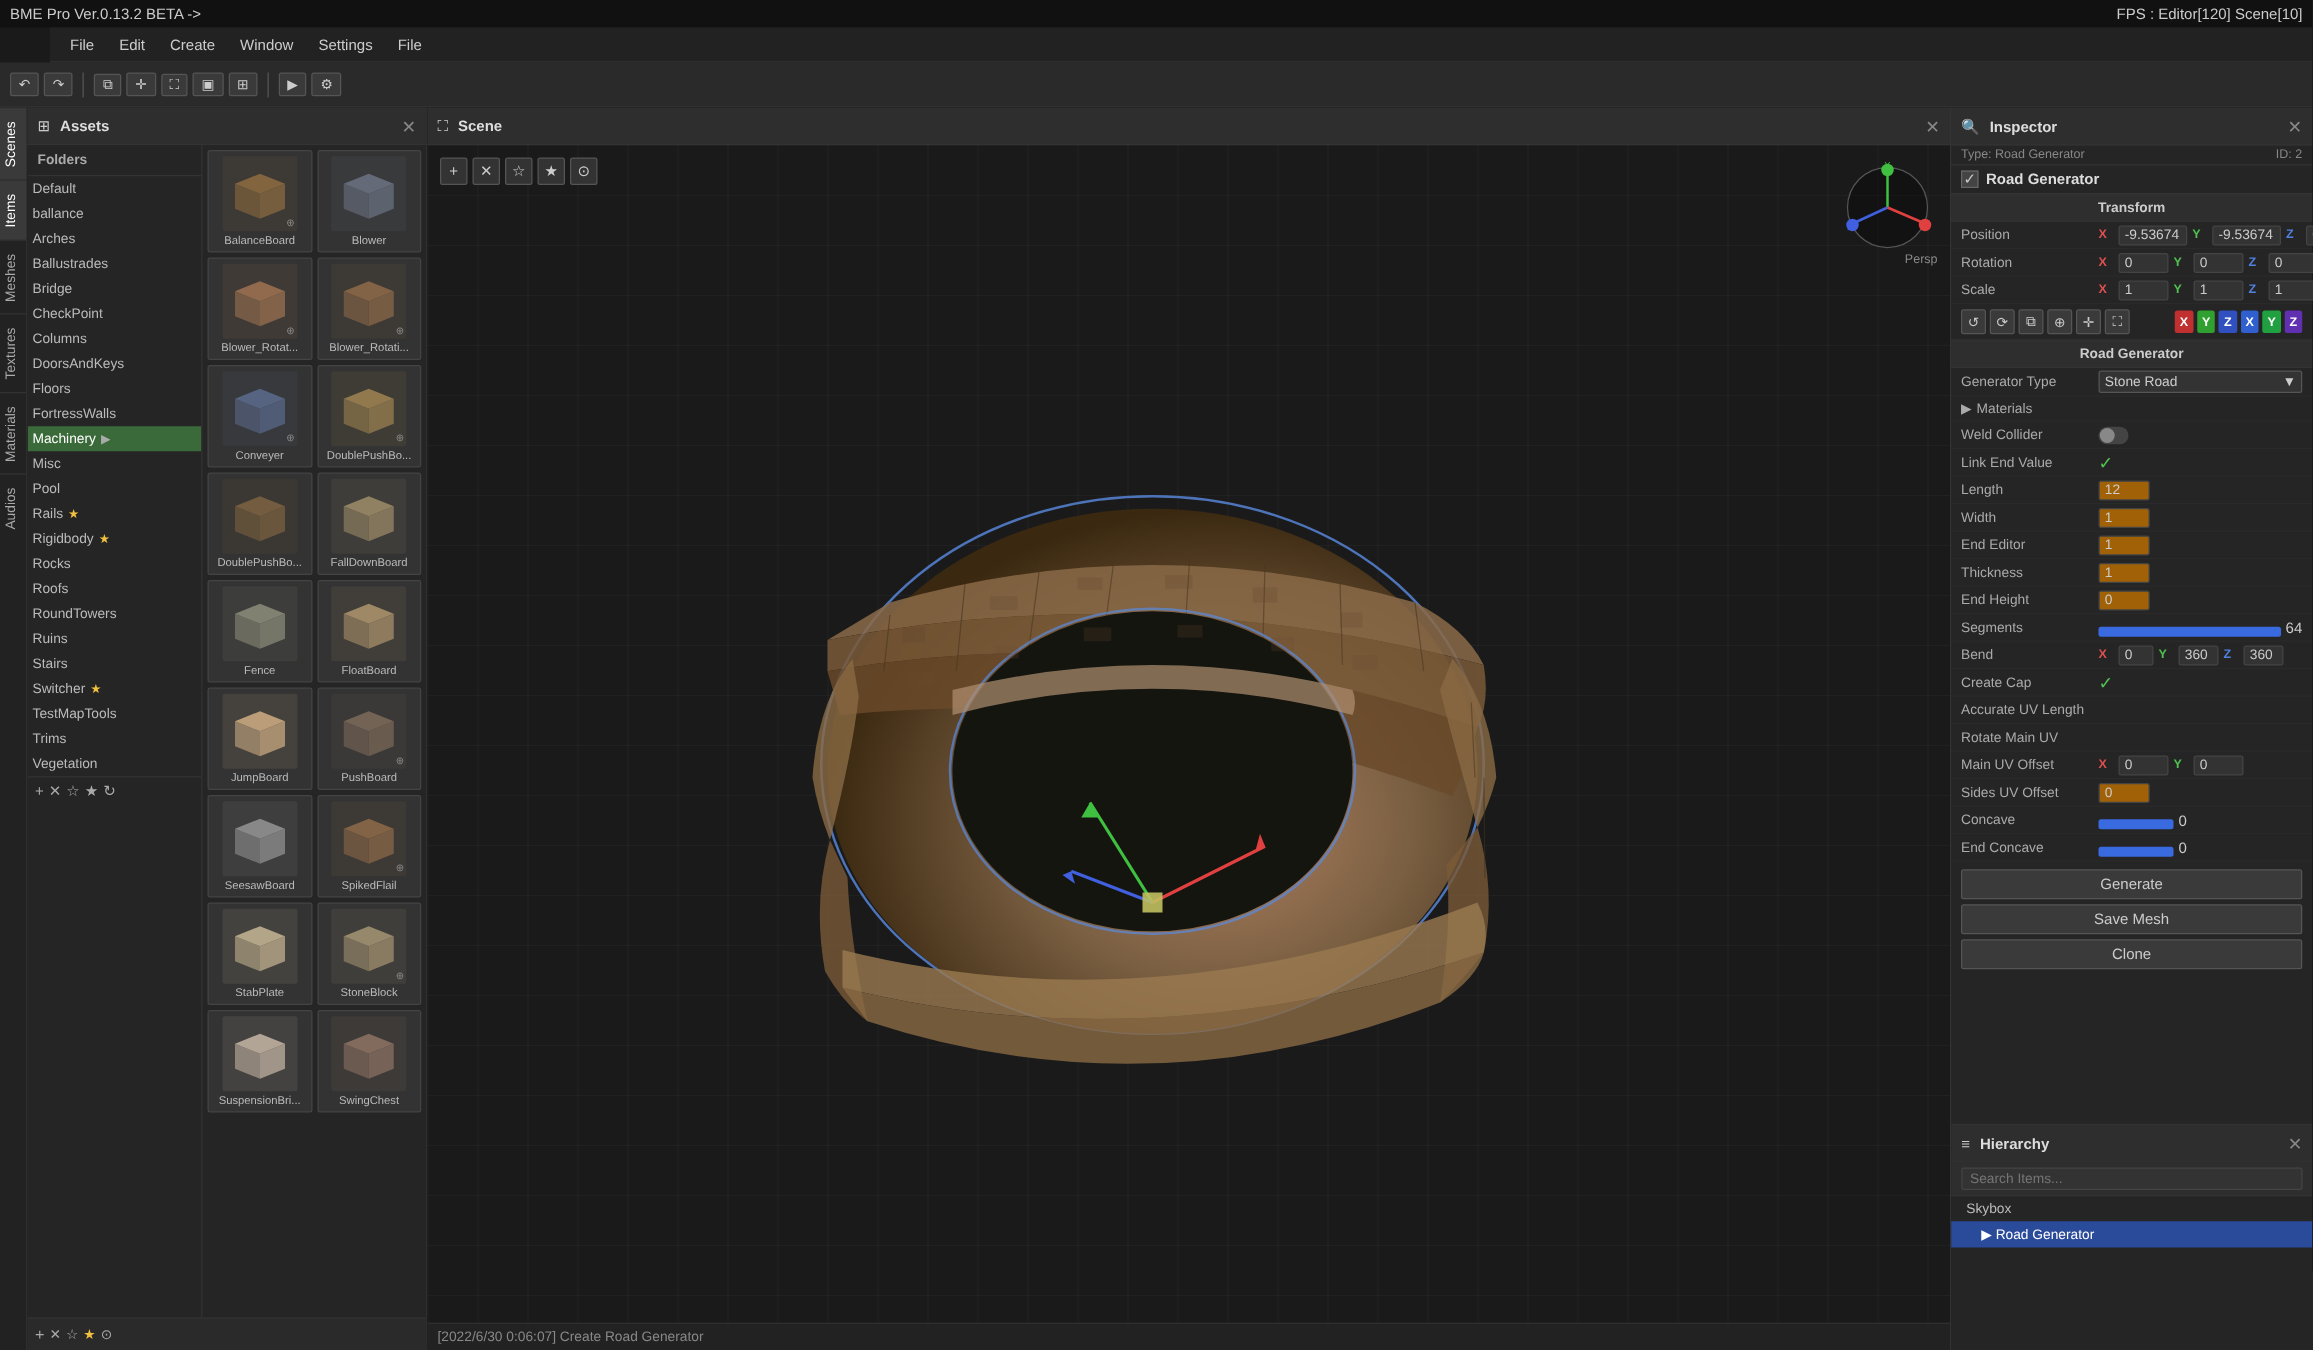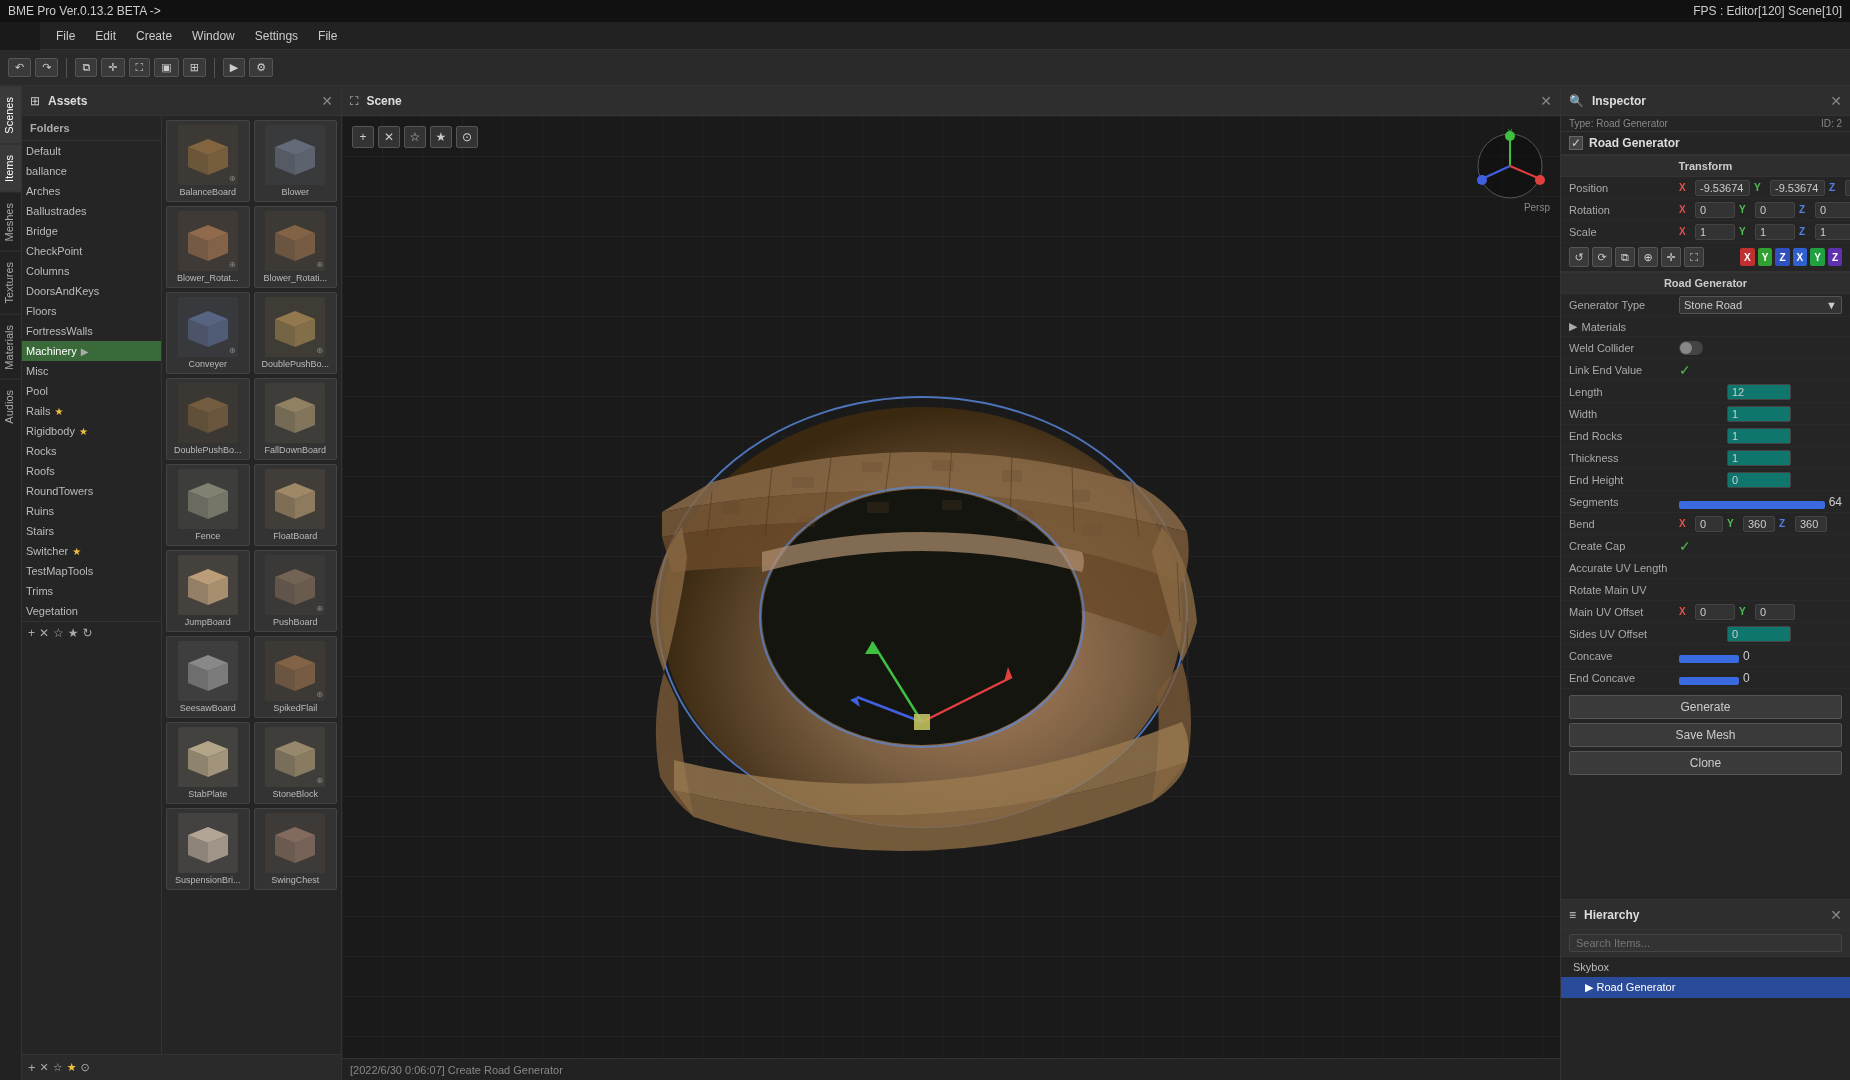--- a/index.html
+++ b/index.html
@@ -399,28 +399,27 @@
       border-radius: 50%;
       position: absolute;
       top: 1px;
       left: 1px;
     }
     .prop-check {
       color: #50c050;
       font-size: 14px;
     }
     .prop-input-full {
-      background: #0f766e;
+      background: #a16207;
       border: 1px solid #444;
       color: #ccc;
       padding: 1px 4px;
       font-size: 11px;
-      width: 64px;
-      border-radius: 2px;
-      margin-left: 48px;
+      width: 41px;
+      border-radius: 2px;
     }
     .segments-bar-container {
       display: flex;
       align-items: flex-end;
       gap: 4px;
       flex: 1;
     }
     .segments-bar {
       height: 8px;
       background: #3a6ae0;
@@ -1130,21 +1129,21 @@
         <span class="prop-label">Length</span>
         <input class="prop-input-full" value="12" style="">
       </div>
 
       <div class="prop-row">
         <span class="prop-label">Width</span>
         <input class="prop-input-full" value="1" style="">
       </div>
 
       <div class="prop-row">
-        <span class="prop-label">End Rocks</span>
+        <span class="prop-label">End Editor</span>
         <input class="prop-input-full" value="1" style="">
       </div>
 
       <div class="prop-row">
         <span class="prop-label">Thickness</span>
         <input class="prop-input-full" value="1" style="">
       </div>
 
       <div class="prop-row">
         <span class="prop-label">End Height</span>

